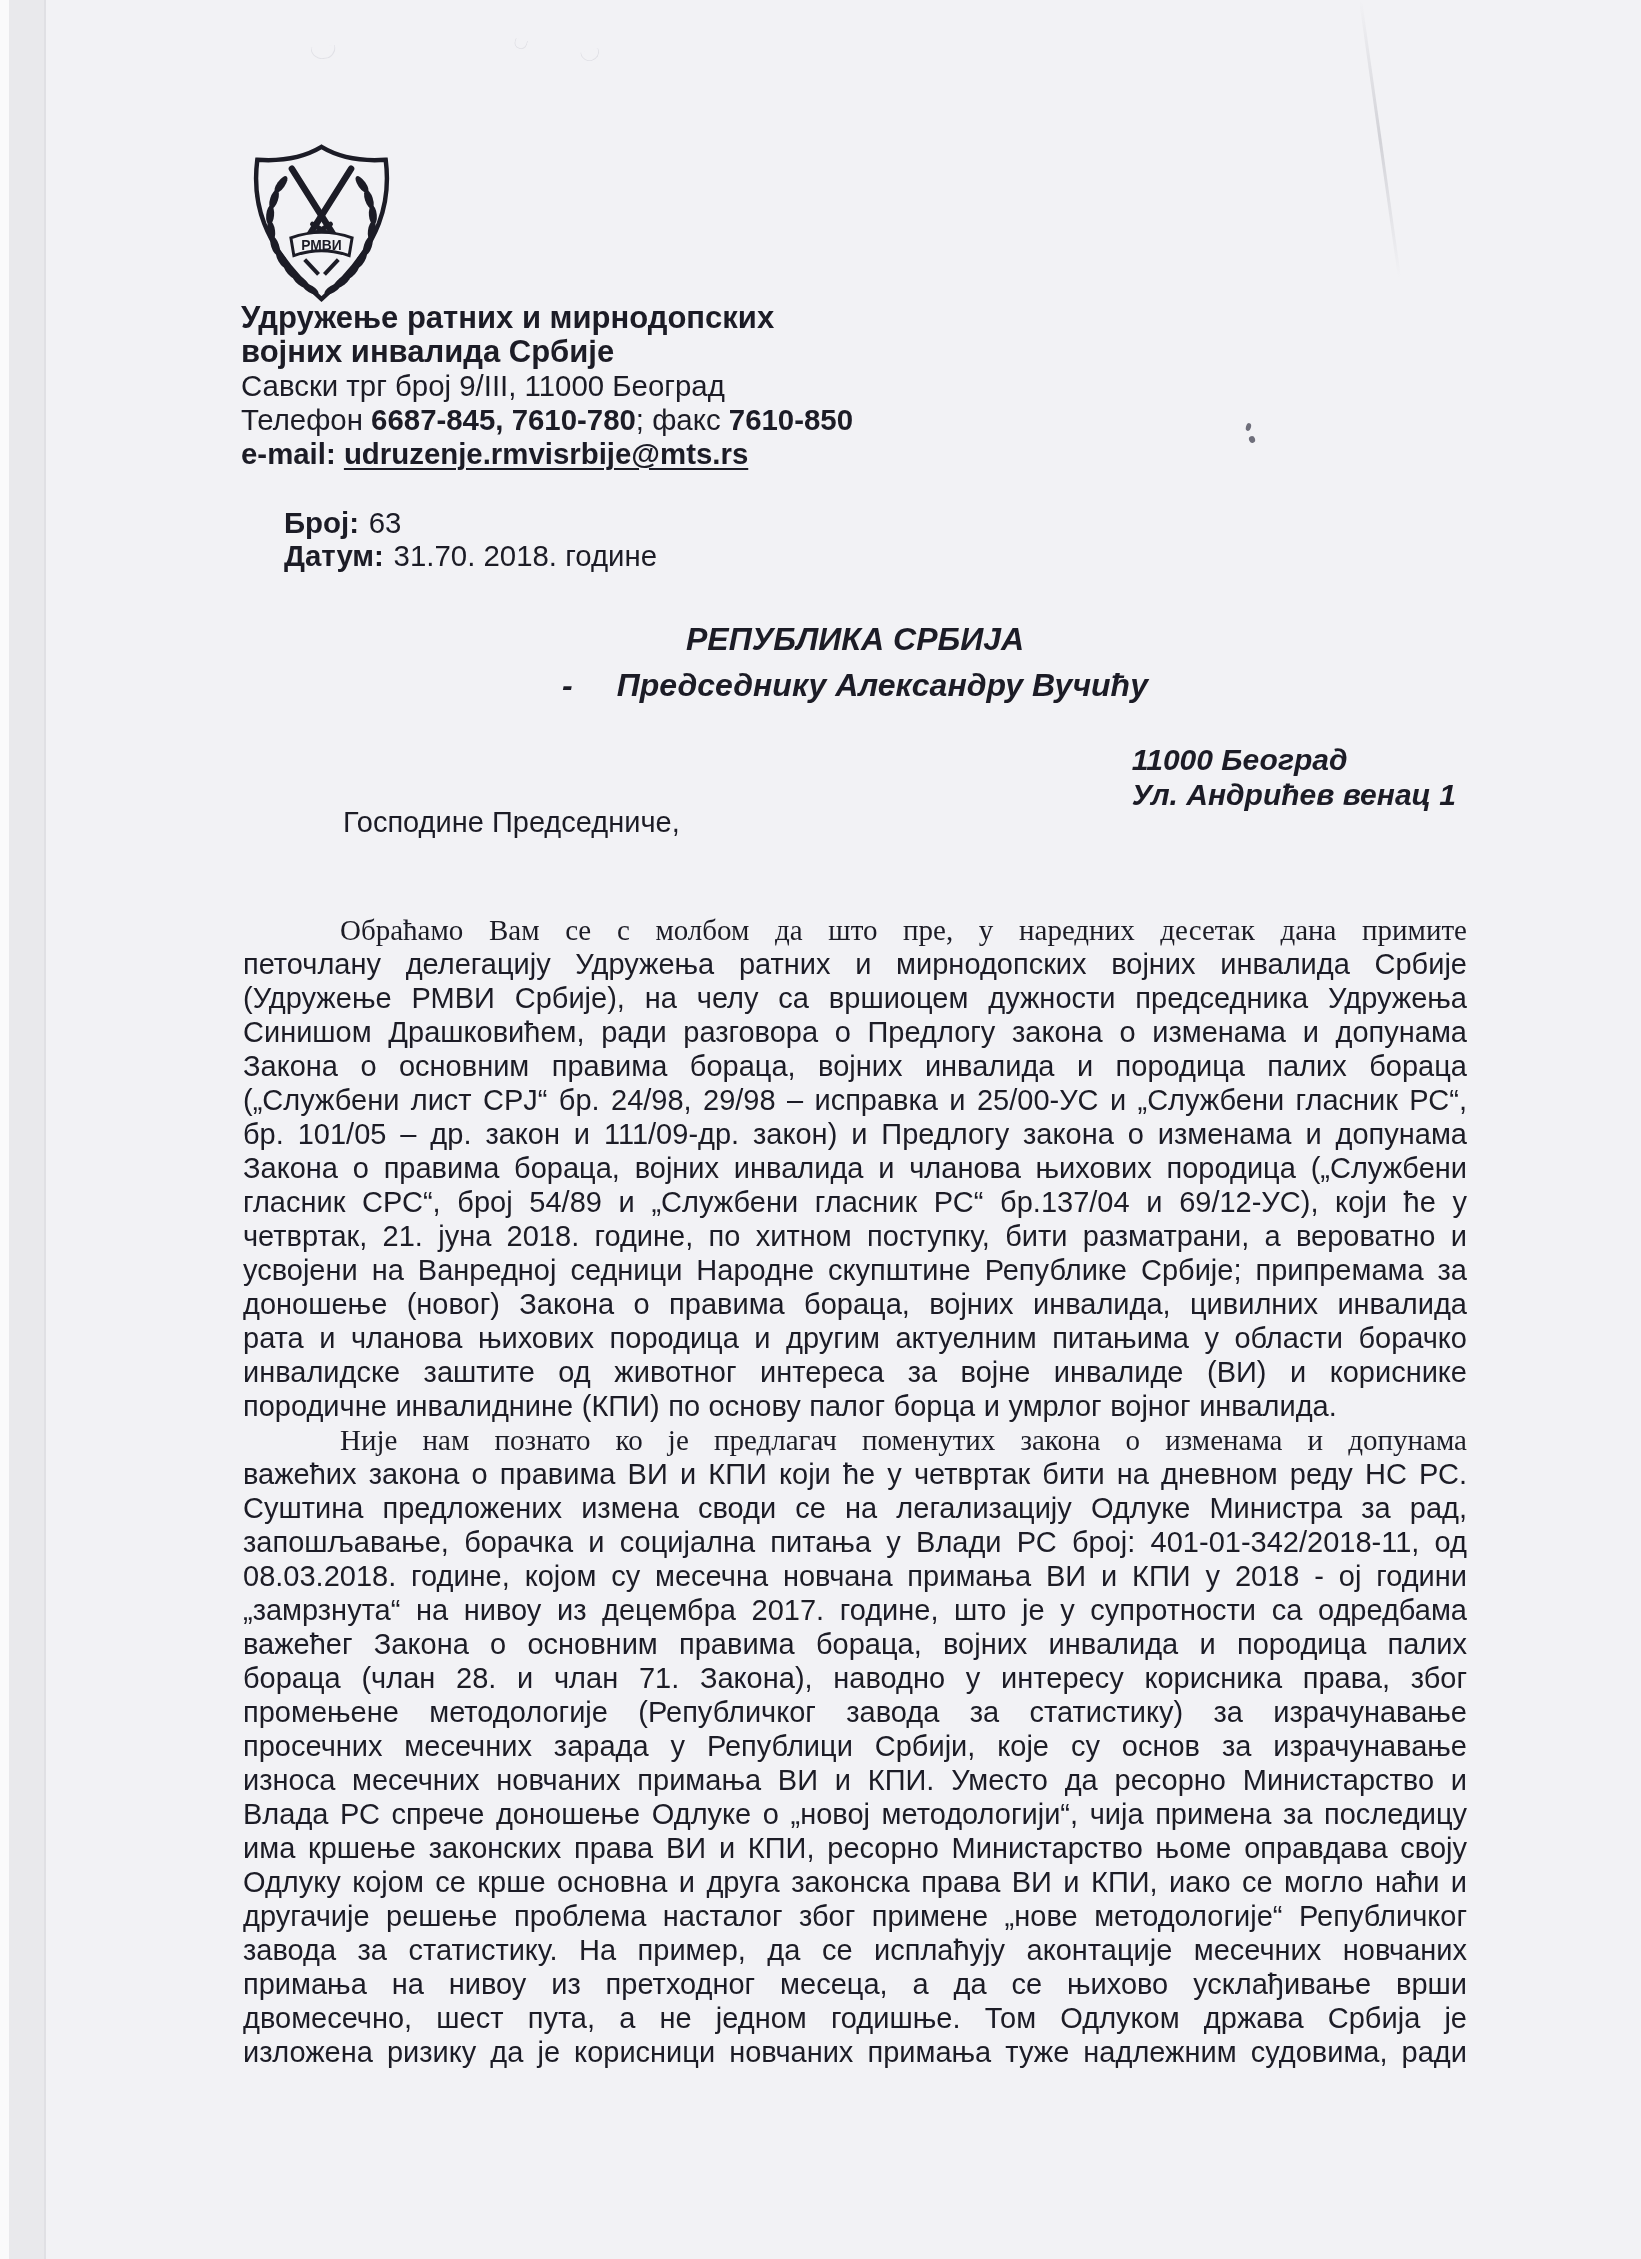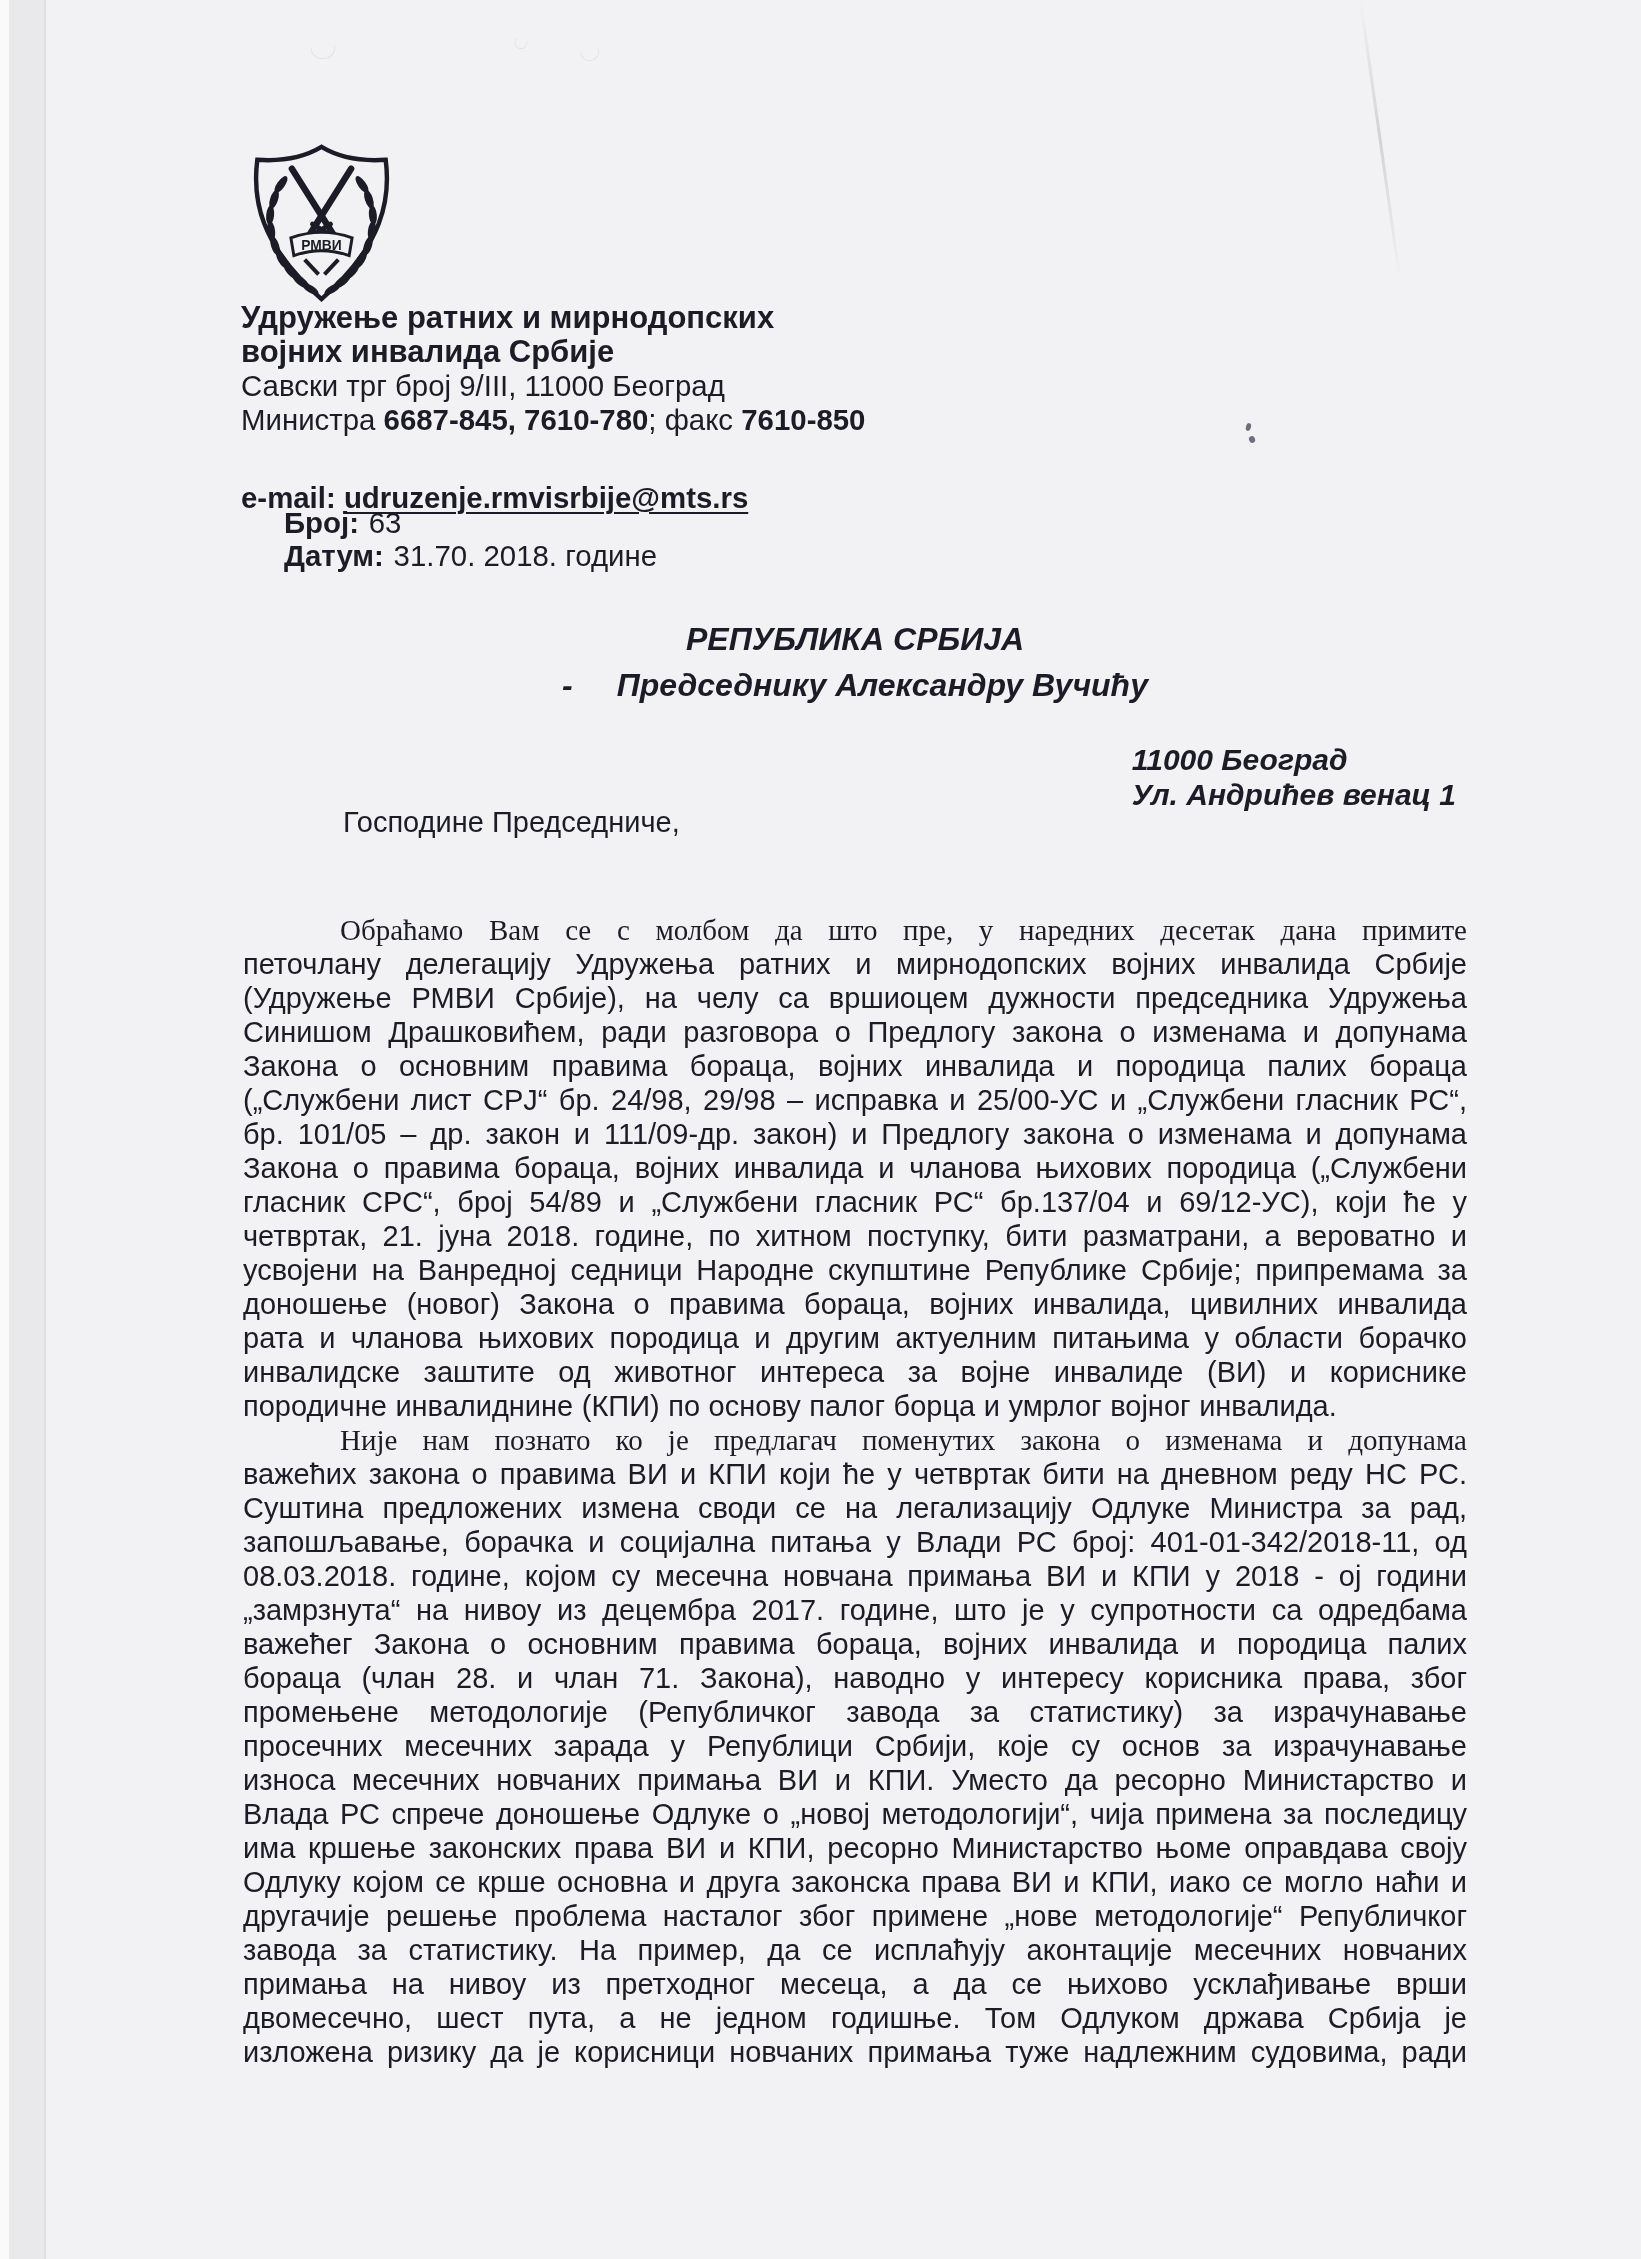--- a/index.html
+++ b/index.html
@@ -25,21 +25,21 @@
   .m3{left:581px;top:50px;width:17.4px;height:9.7px;transform:rotate(-14deg);}
   .speck{position:absolute;background:#6f6f7b;border-radius:50%;}
   .s1{left:1246px;top:423px;width:4.8px;height:7.7px;transform:rotate(15deg);}
   .s2{left:1249px;top:436px;width:5.8px;height:6.8px;transform:rotate(-20deg);}
 
   
   .logo{position:absolute;left:247px;top:143px;width:149px;height:160px;}
   .lh-text{position:absolute;left:241px;top:301px;line-height:34px;font-size:29.4px;}
   .lh-text .b{font-weight:bold;}
   .org{font-weight:bold;font-size:31px;}
-  .email-line{font-weight:bold;margin-top:44px;}
+  .email-line{font-weight:bold;}
   .email-link{text-decoration:underline;text-decoration-thickness:2.4px;text-underline-offset:3.9px;}
   .numblock{position:absolute;left:241px;top:506px;line-height:33px;font-size:29.4px;}
   .numblock .lbl{font-weight:bold;margin-left:43px;}
   .numblock .val{margin-left:9.7px;}
 
   
   .adr-title{position:absolute;left:243px;top:621px;width:1224px;text-align:center;
     font-size:32px;font-weight:bold;font-style:italic;}
   .adr-sub{position:absolute;left:243px;top:667px;width:1224px;display:flex;
     justify-content:center;align-items:baseline;font-size:32px;font-weight:bold;font-style:italic;}
@@ -107,21 +107,21 @@
   <g stroke="#1c1c26" stroke-width="4" fill="none">
     <path d="M58 118 L72 133"></path>
     <path d="M92 118 L78 133"></path>
   </g>
 </svg>
 
 <div class="lh-text">
   <div class="org">Удружење ратних и мирнодопских</div>
   <div class="org">војних инвалида Србије</div>
   <div>Савски трг број 9/III, 11000 Београд</div>
-  <div><span>Министра </span><span class="b">6687-845, </span><span class="b">7610-780</span><span>; факс </span><span class="b">7610-850</span></div>
+  <div><span>Телефон </span><span class="b">6687-845, </span><span class="b">7610-780</span><span>; факс </span><span class="b">7610-850</span></div>
   <div class="email-line"><span>e-mail: </span><span class="email-link">udruzenje.rmvisrbije@mts.rs</span></div>
 </div>
 
 <div class="numblock">
   <div><span class="lbl">Број:</span><span class="val">63</span></div>
   <div><span class="lbl">Датум:</span><span class="val">31.70. 2018. године</span></div>
 </div>
 
 <div class="adr-title">РЕПУБЛИКА СРБИЈА</div>
 <div class="adr-sub">

